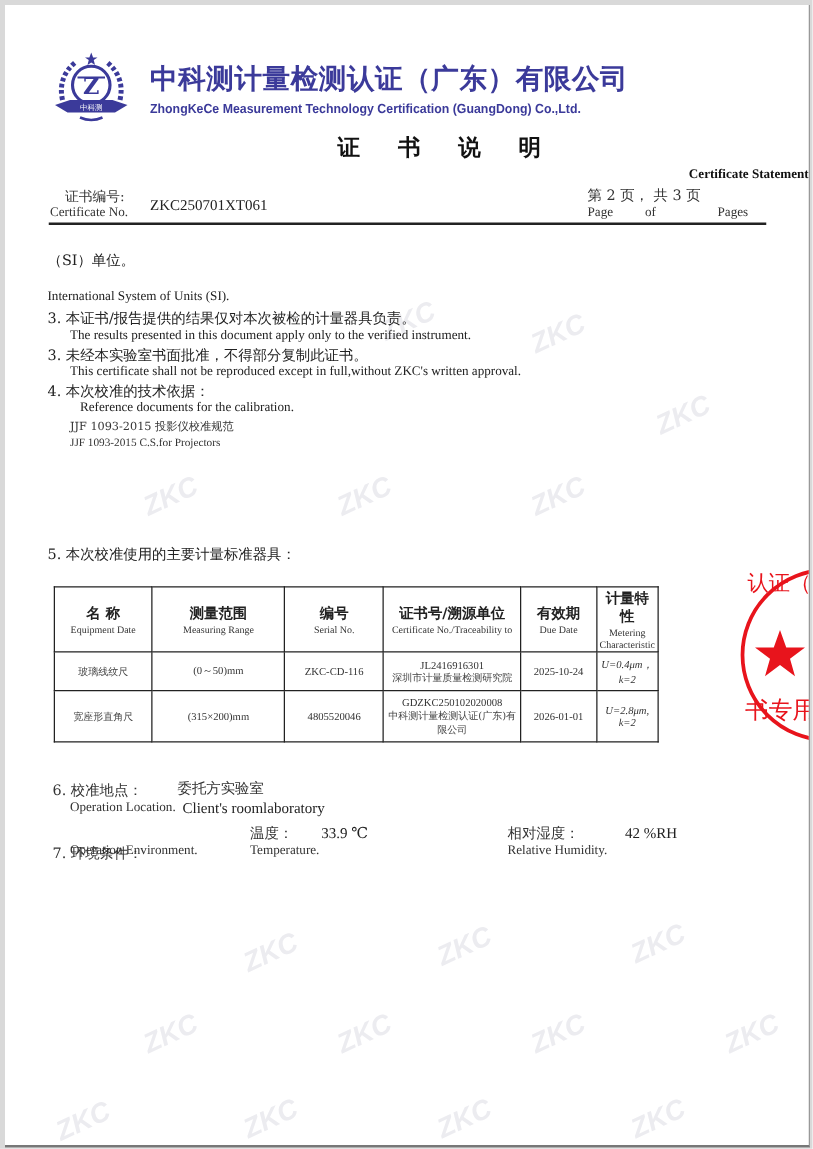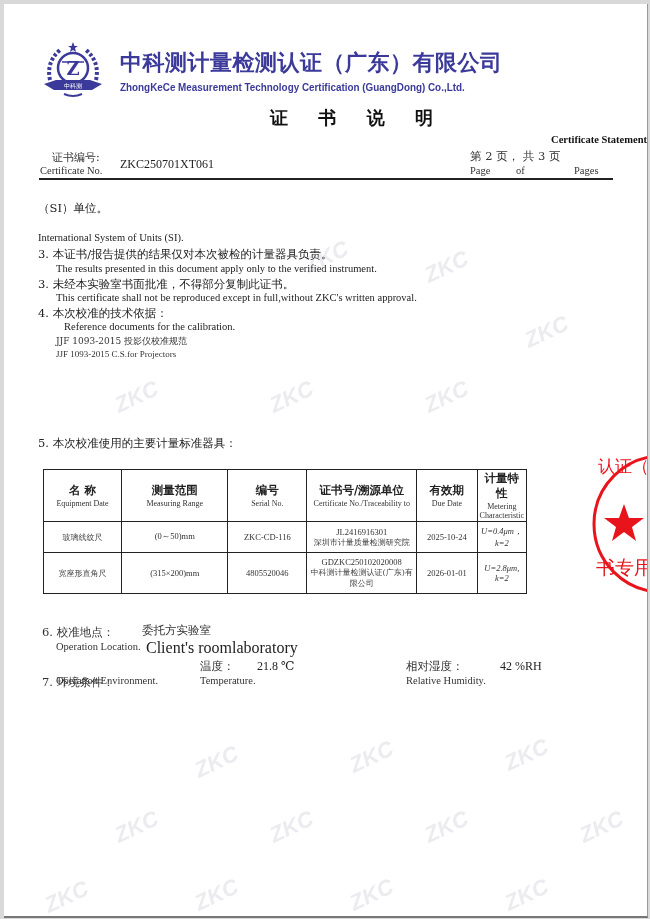--- a/index.html
+++ b/index.html
@@ -180,24 +180,24 @@
       <circle cx="70" cy="82" r="68" fill="none" stroke="#e8141c" stroke-width="3"></circle>
       <text x="6" y="30" font-family="DejaVu Serif, serif" font-size="17" fill="#e8141c">认证（广</text>
       <polygon points="32,62 37,76 52,76 40,85 44,99 32,90 20,99 24,85 12,76 27,76" fill="#e8141c"></polygon>
       <text x="4" y="132" font-family="DejaVu Serif, serif" font-size="19" fill="#e8141c">书专用</text>
     </svg>
   </div>
 
   <div class="abs cn" style="left:38px;top:621px;font-size:11.5px;color:#333;">6.  校准地点：</div>
   <div class="abs cn" style="left:138px;top:619px;font-size:11.5px;color:#333;">委托方实验室</div>
   <div class="abs small" style="left:52px;top:637px;color:#333;">Operation Location.</div>
-  <div class="abs" style="left:142px;top:635px;font-size:16px;color:#222;">Client's roomlaboratory</div>
+  <div class="abs" style="left:142px;top:635px;font-size:12px;color:#222;">Client's roomlaboratory</div>
 
   <div class="abs cn" style="left:38px;top:655px;font-size:11.5px;color:#333;margin-top:16px;">7.  环境条件：</div>
   <div class="abs small" style="left:52px;top:671px;color:#333;">Operation Environment.</div>
   <div class="abs cn" style="left:196px;top:655px;font-size:11.5px;color:#333;">温度：</div>
   <div class="abs small" style="left:196px;top:671px;color:#333;">Temperature.</div>
-  <div class="abs" style="left:253px;top:655px;font-size:12px;color:#222;">21.8 ℃</div>
+  <div class="abs" style="left:253px;top:655px;font-size:12px;color:#222;">33.9 ℃</div>
   <div class="abs cn" style="left:402px;top:655px;font-size:11.5px;color:#333;">相对湿度：</div>
   <div class="abs small" style="left:402px;top:671px;color:#333;">Relative Humidity.</div>
   <div class="abs" style="left:496px;top:655px;font-size:12px;color:#222;">42 %RH</div>
 
 </div>
 
 </body></html>

